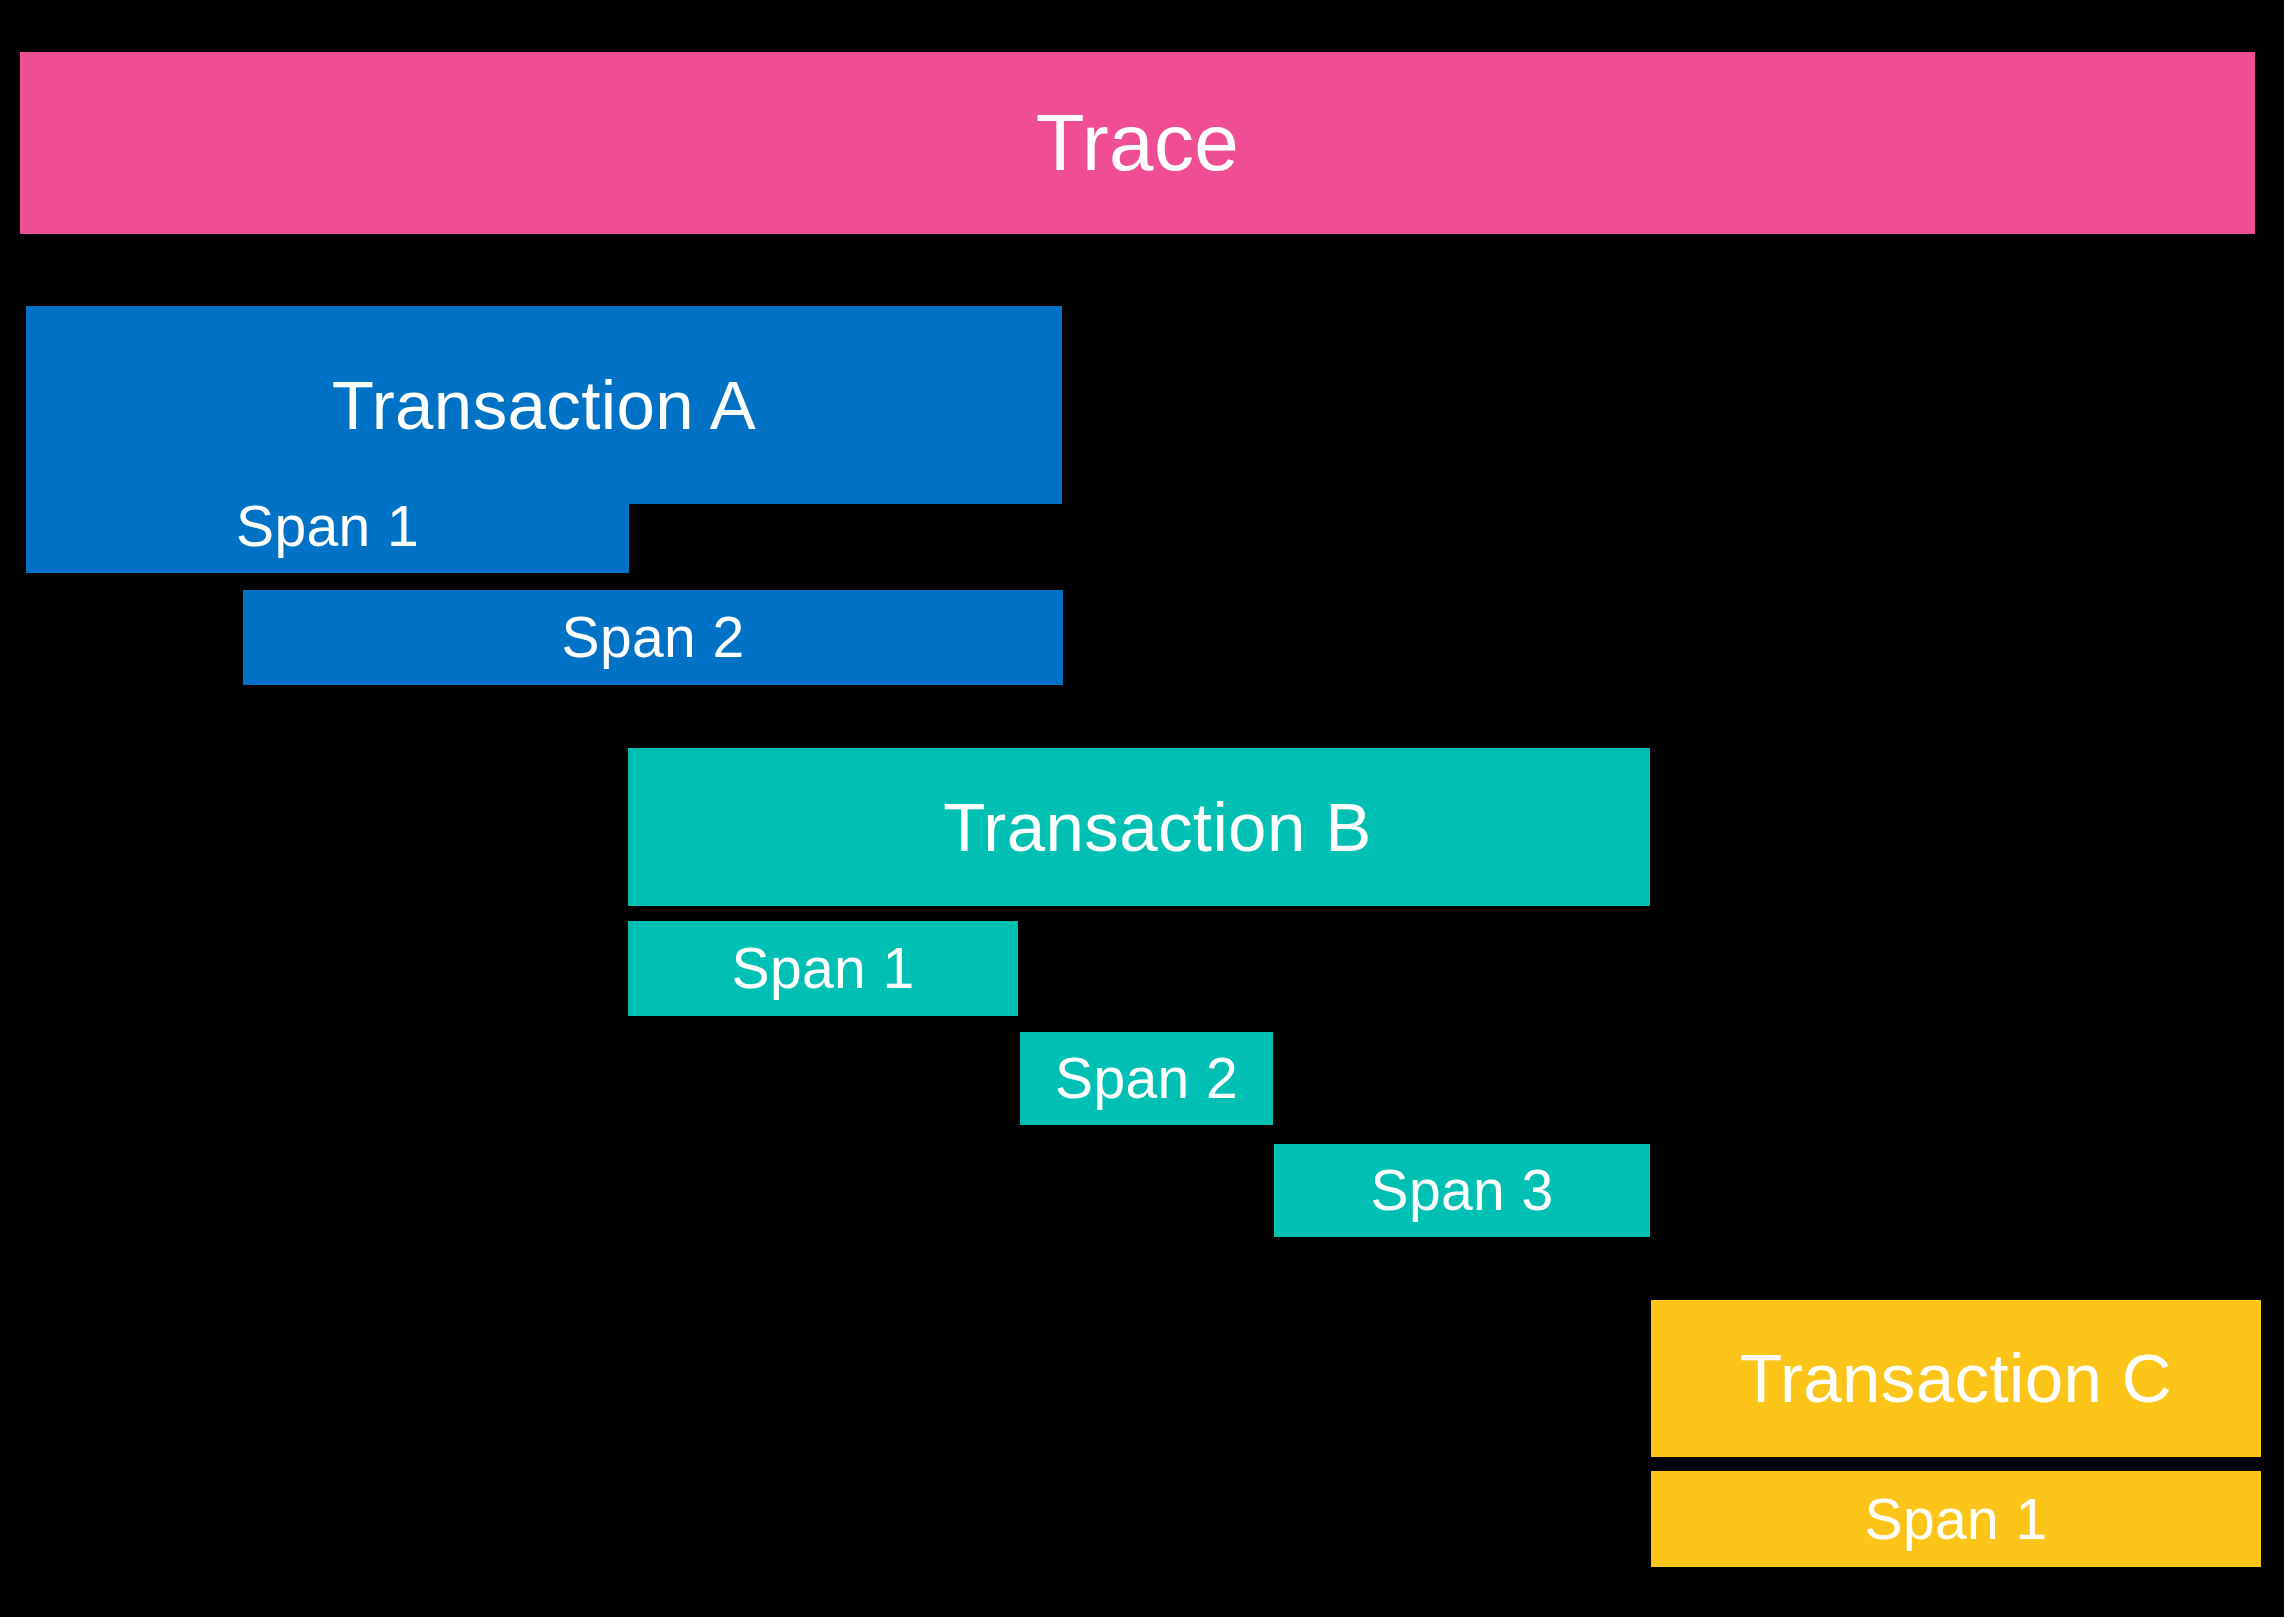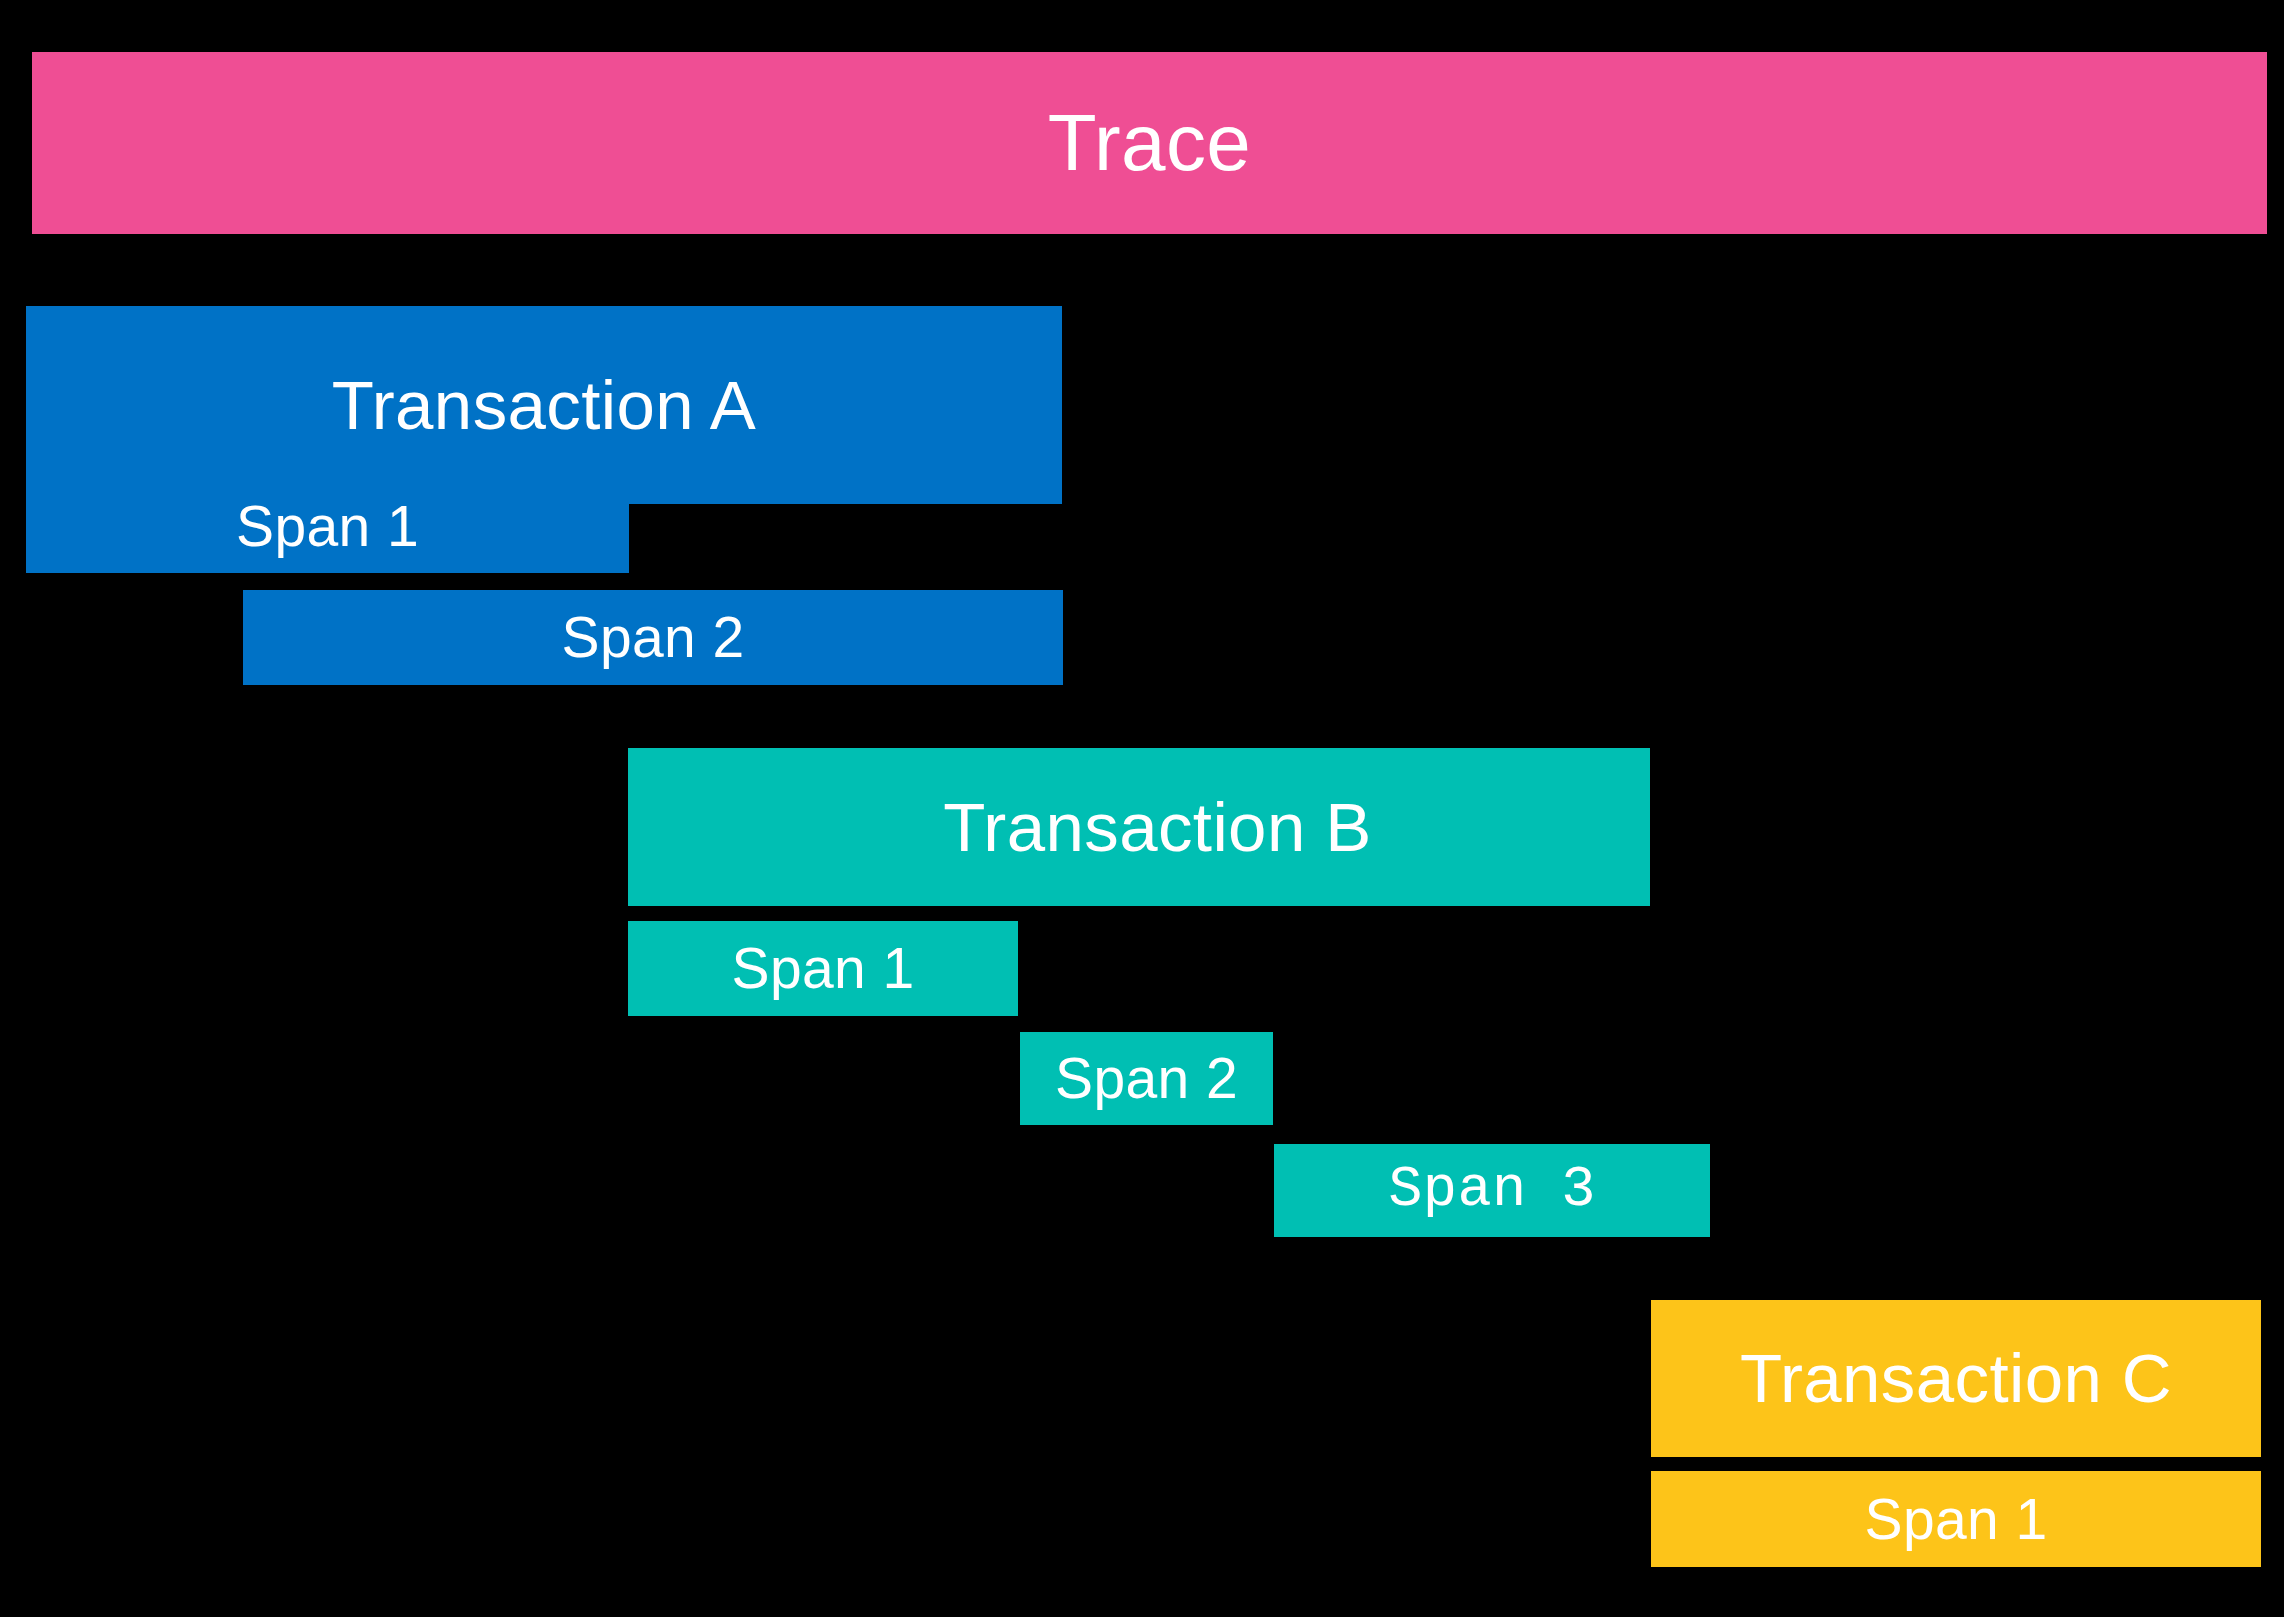--- a/index.html
+++ b/index.html
@@ -29,21 +29,21 @@
     white-space: nowrap;
     user-select: none;
   }
   .bar-label {
     color: #ffffff;
     font-weight: 400;
     letter-spacing: 0.4px;
   }
   
   #bar-trace {
-    left: 32px;
+    left: 20px;
     top: 52px;
     width: 2235px;
     height: 182px;
   }
   #bar-trace .bar-label { font-size: 80px; }
 
   
   #bar-transaction-a {
     left: 26px;
     top: 306px;
@@ -90,23 +90,22 @@
     left: 1020px;
     top: 1032px;
     width: 253px;
     height: 93px;
   }
   #bar-b-span-2 .bar-label { font-size: 57px; }
 
   #bar-b-span-3 {
     left: 1274px;
     top: 1144px;
-    width: 436px;
+    width: 376px;
     height: 93px;
-    font-family: Liberation Mono, monospace;
   }
   #bar-b-span-3 .bar-label { font-size: 57px; }
 
   
   #bar-transaction-c {
     left: 1651px;
     top: 1300px;
     width: 610px;
     height: 157px;
   }

